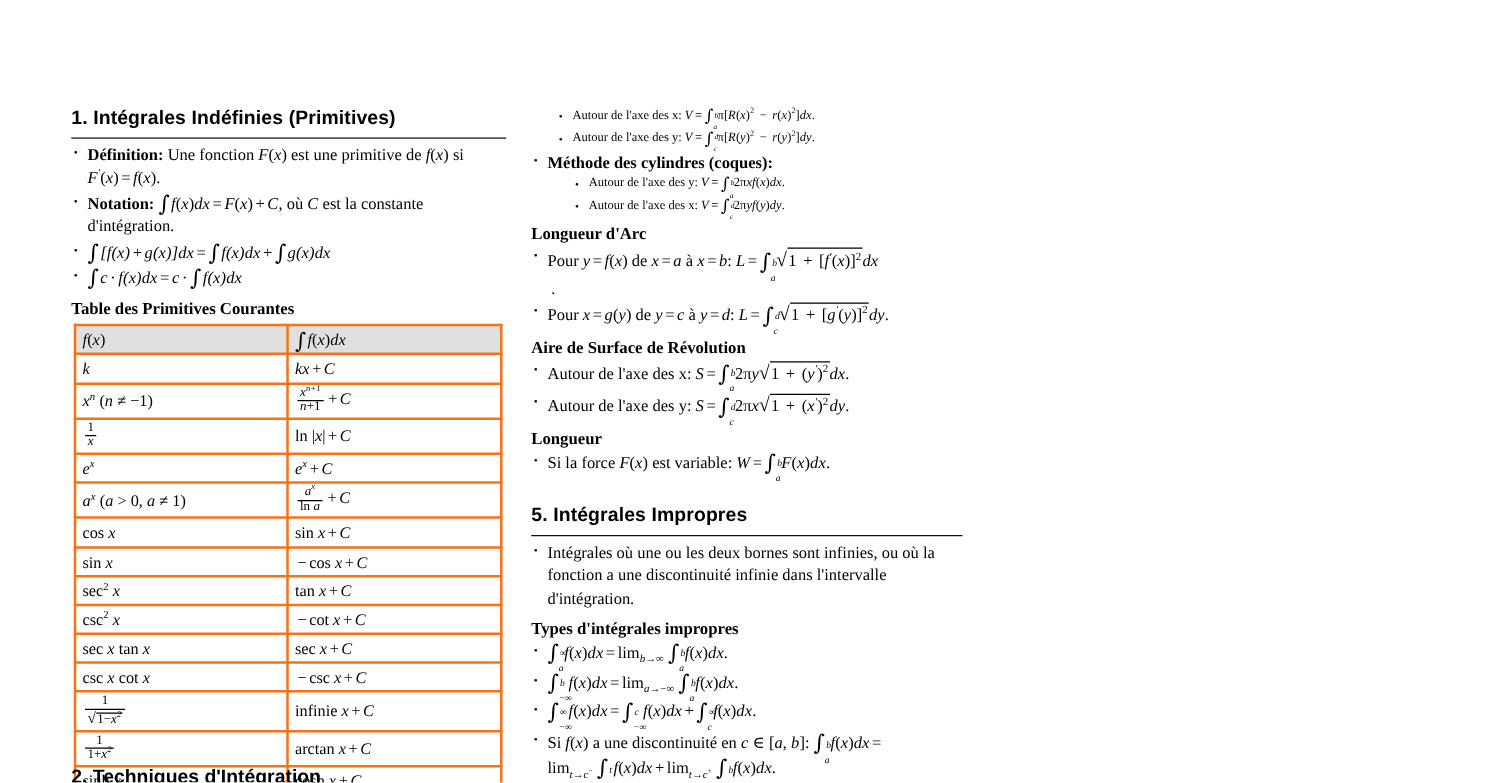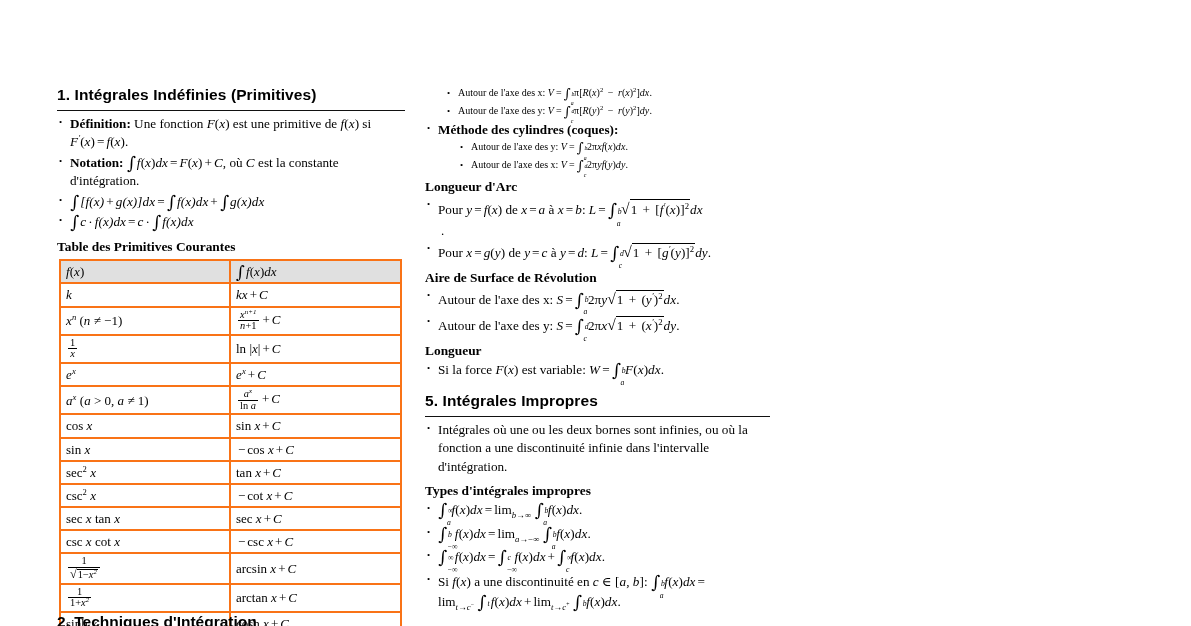--- a/index.html
+++ b/index.html
@@ -183,21 +183,21 @@
           <td><span class="mr">sec</span> <span class="m">x</span><span class="op">+</span><span class="m">C</span></td>
         </tr>
         <tr>
           <td><span class="mr">csc</span> <span class="m">x</span> <span class="mr">cot</span> <span class="m">x</span></td>
           <td><span class="op">−</span><span class="mr">csc</span> <span class="m">x</span><span class="op">+</span><span class="m">C</span></td>
         </tr>
         <tr>
           <td>
             <span class="frac"><span class="num">1</span><span class="den"><span class="sqrt"><span class="rad">√</span><span class="bar">1−<span class="m">x<sup>2</sup></span></span></span></span></span>
           </td>
-          <td><span class="mr">arcsin</span> <span class="m">x</span><span class="op">+</span><span class="m">C</span></td>
+          <td><span class="mr">infinie</span> <span class="m">x</span><span class="op">+</span><span class="m">C</span></td>
         </tr>
         <tr>
           <td>
             <span class="frac"><span class="num">1</span><span class="den">1+<span class="m">x<sup>2</sup></span></span></span>
           </td>
           <td><span class="mr">arctan</span> <span class="m">x</span><span class="op">+</span><span class="m">C</span></td>
         </tr>
         <tr>
           <td><span class="mr">sinh</span> <span class="m">x</span></td>
           <td><span class="mr">cosh</span> <span class="m">x</span><span class="op">+</span><span class="m">C</span></td>
@@ -255,21 +255,21 @@
       </li>
     </ul>
 
     <h2 class="sub">Longueur</h2>
     <ul>
       <li>
         Si la force <span class="m">F</span>(<span class="m">x</span>) est variable: <span class="m">W</span><span class="op">=</span><span class="intg">∫</span><span class="bnd"><span class="up">b</span><span class="lo">a</span></span><span class="m">&nbsp;F</span>(<span class="m">x</span>)<span class="m">dx</span>.
       </li>
     </ul>
 
-    <h1 class="sec" style="margin-top:13px">5. Intégrales Impropres</h1>
+    <h1 class="sec" style="margin-top:25px">5. Intégrales Impropres</h1>
 
     <ul>
       <li>Intégrales où une ou les deux bornes sont infinies, ou où la fonction a une discontinuité infinie dans l'intervalle d'intégration.</li>
     </ul>
 
     <h2 class="sub">Types d'intégrales impropres</h2>
     <ul>
       <li class="roomy">
         <span class="intg">∫</span><span class="bnd"><span class="up">∞</span><span class="lo">a</span></span><span class="m">&nbsp;f</span>(<span class="m">x</span>)<span class="m">dx</span><span class="op">=</span><span class="mr">lim</span><sub><span class="m">b</span>→∞</sub> <span class="intg">∫</span><span class="bnd"><span class="up">b</span><span class="lo">a</span></span><span class="m">&nbsp;f</span>(<span class="m">x</span>)<span class="m">dx</span>.
       </li>

